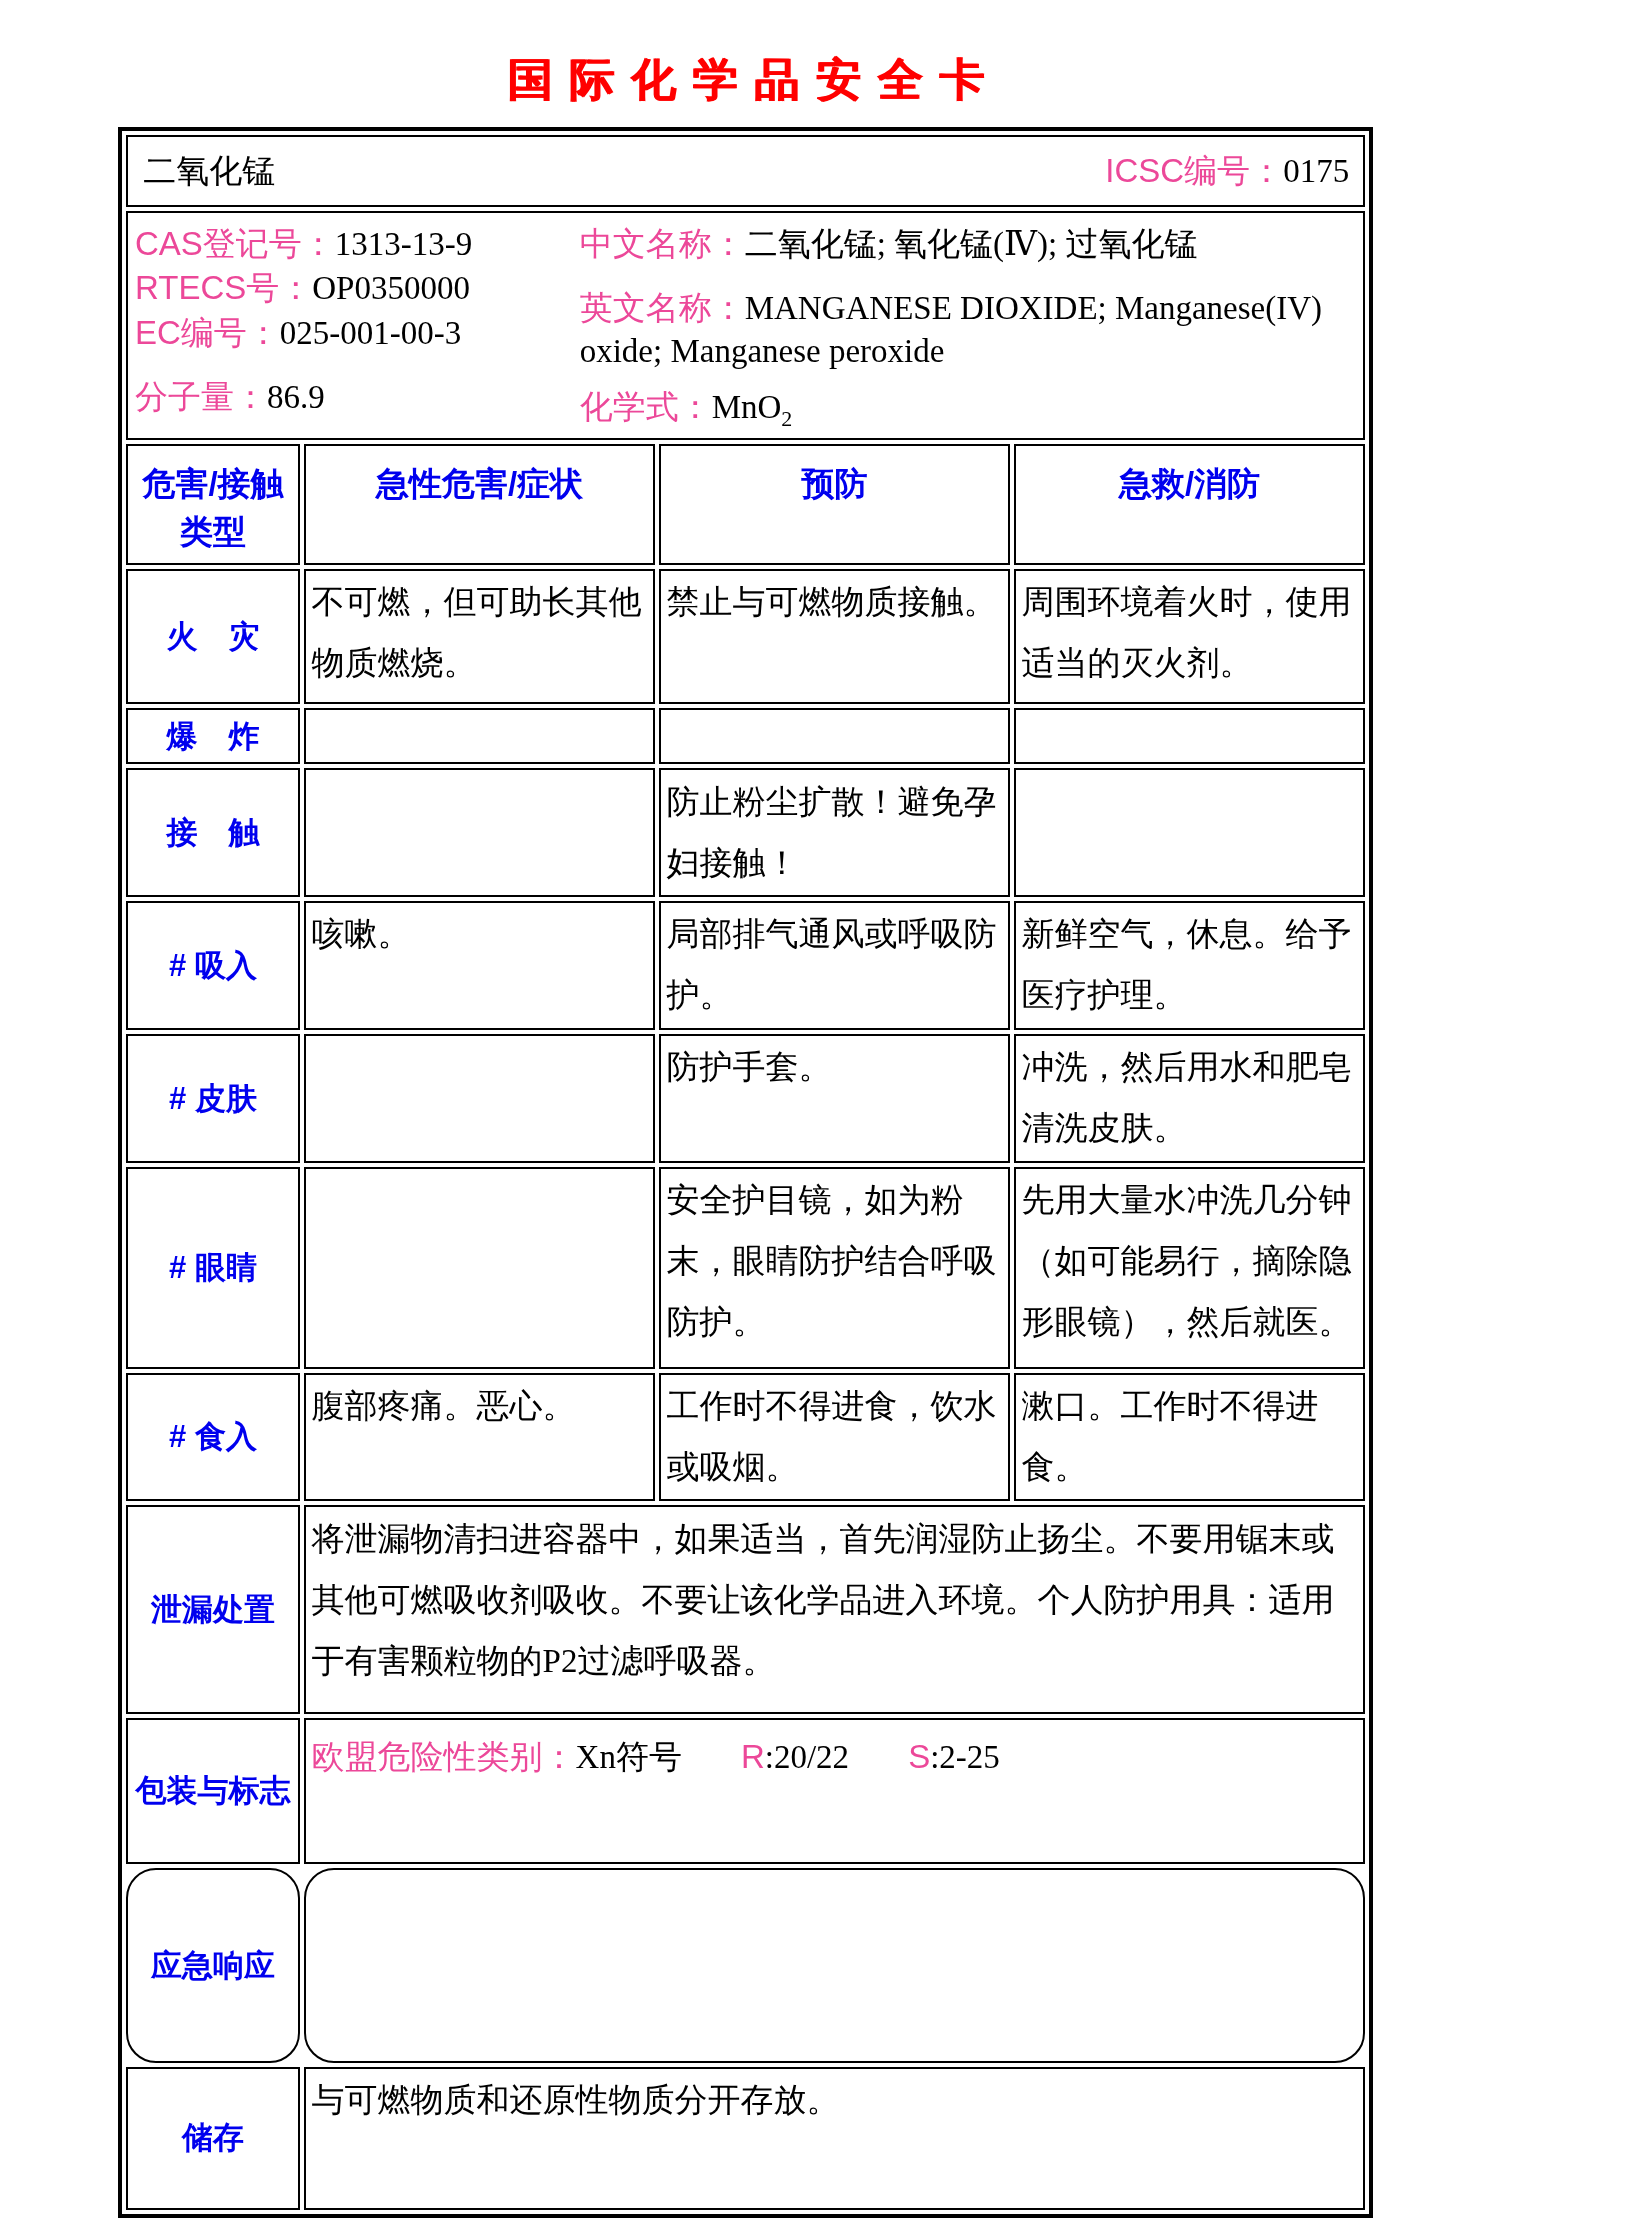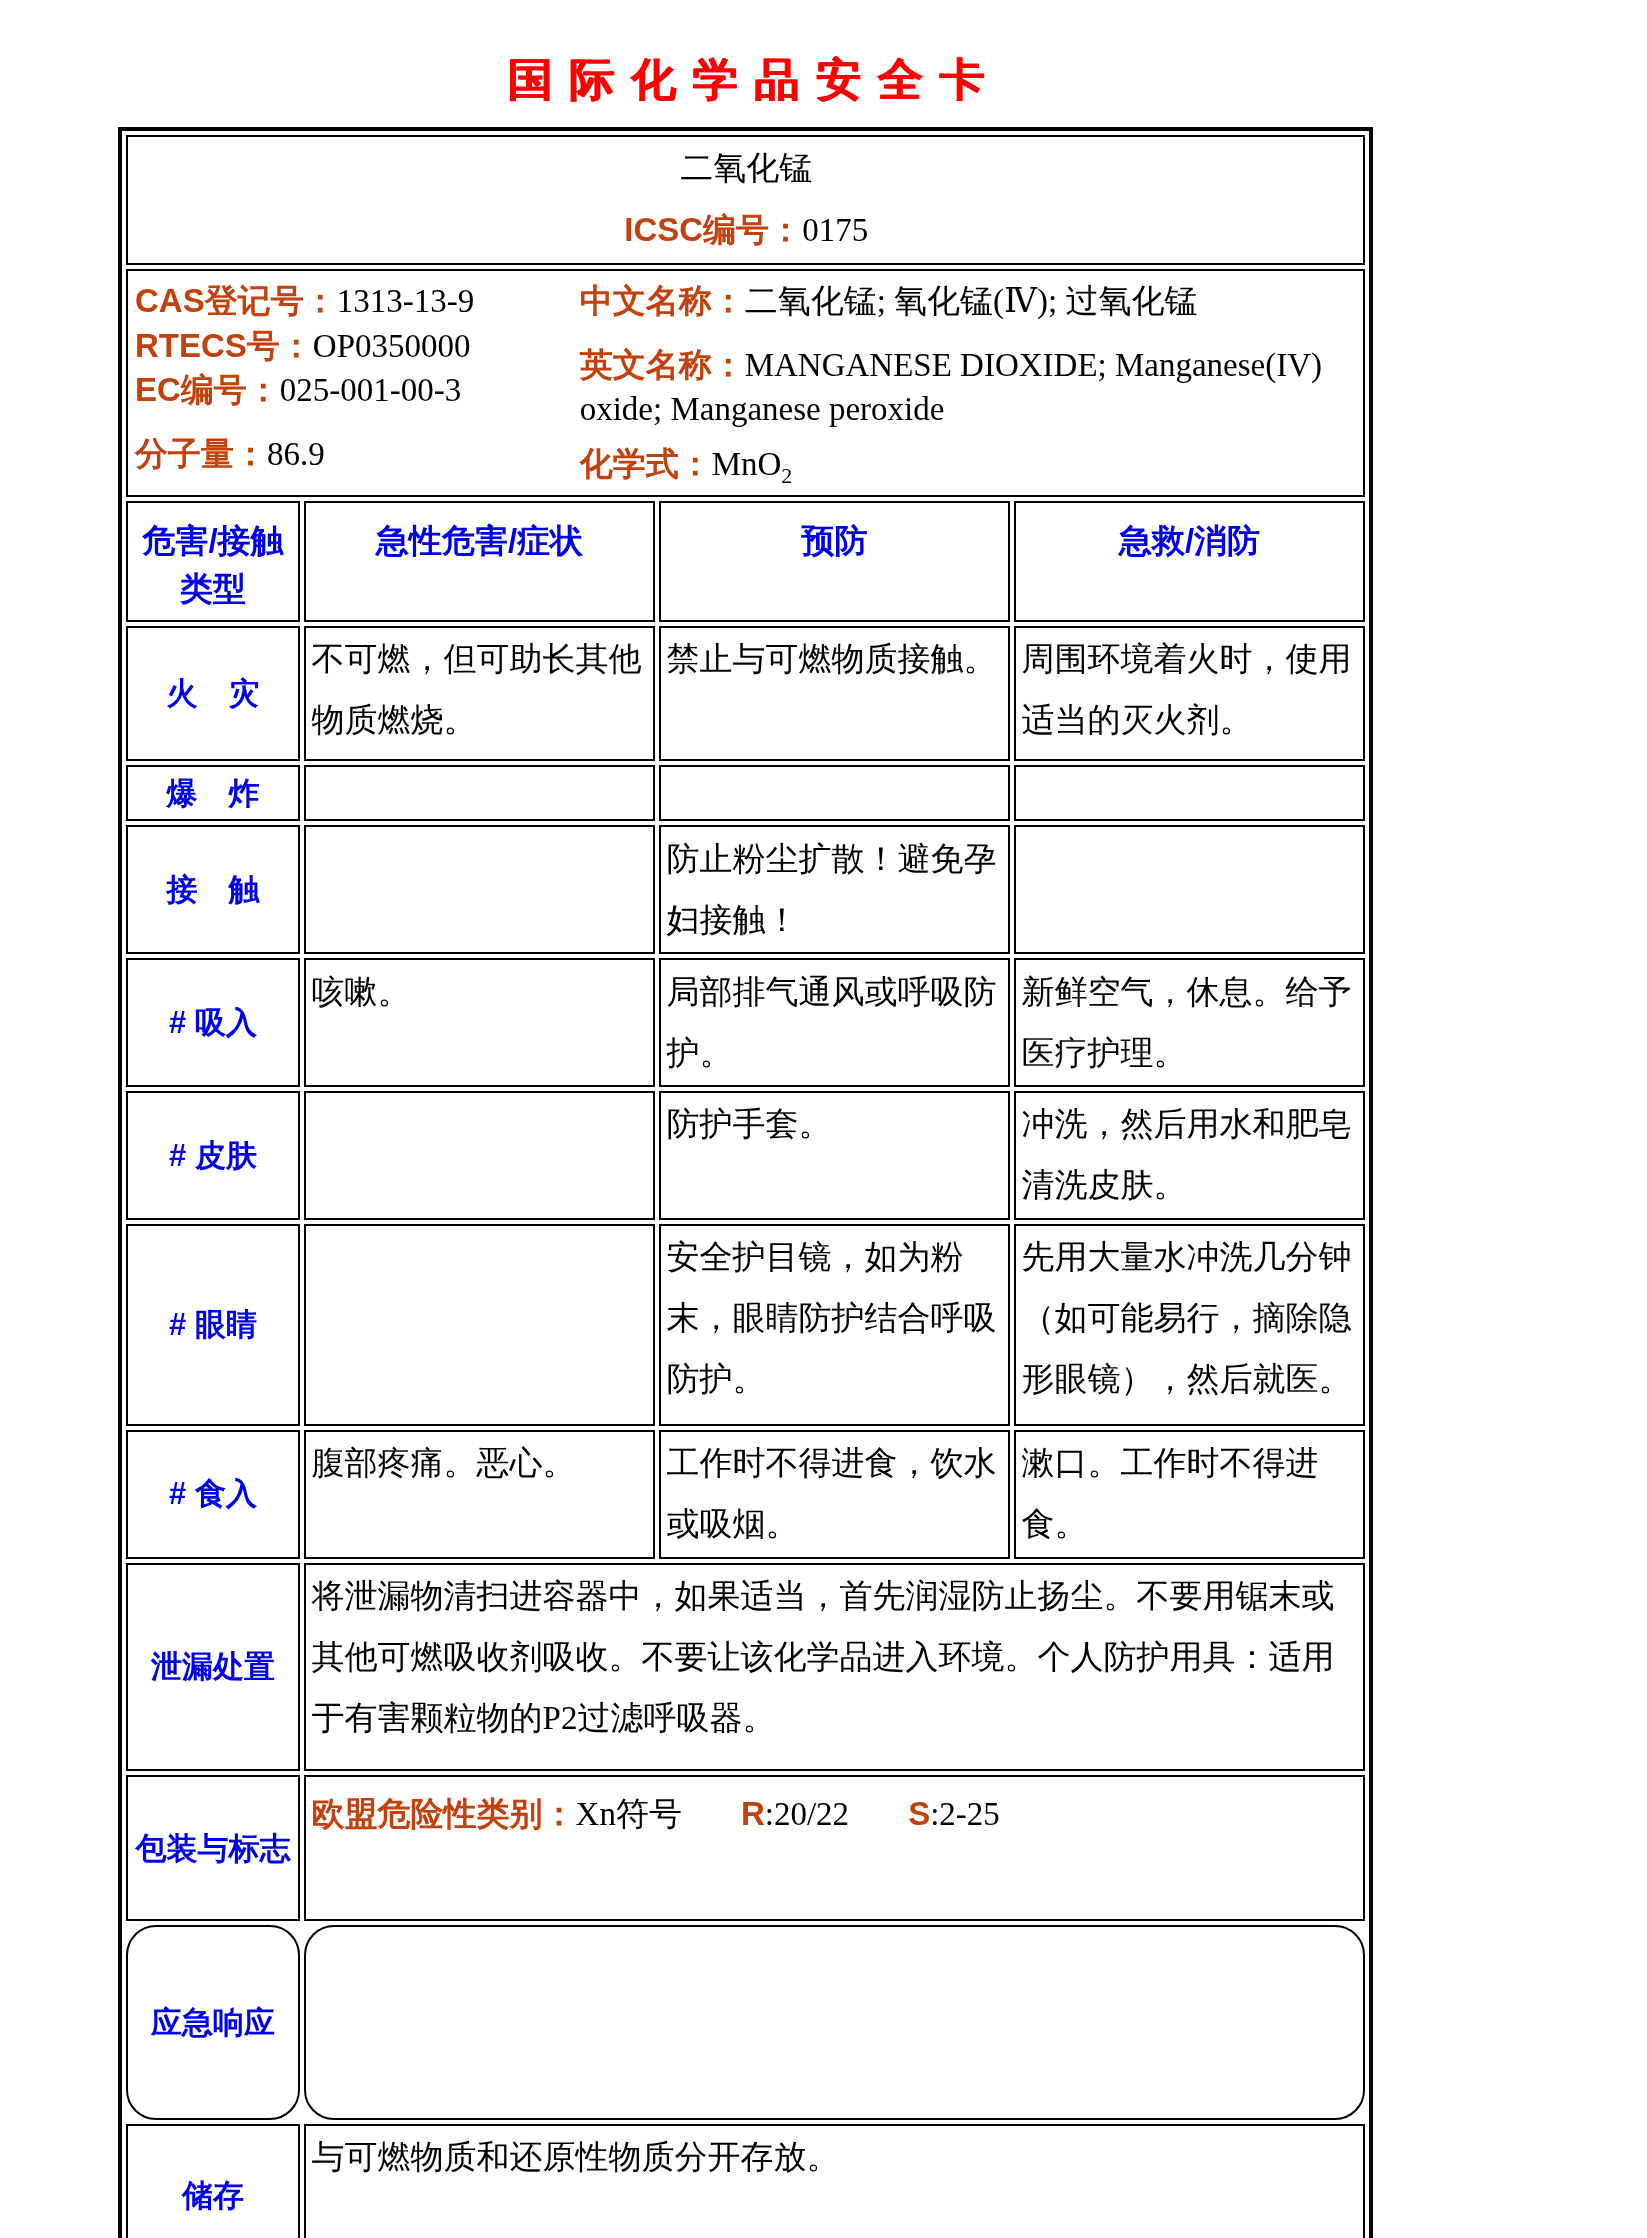--- a/index.html
+++ b/index.html
@@ -15,43 +15,43 @@
       border:4.2px solid #000;border-collapse:separate;border-spacing:4.2px;
       margin-top:9.7px;}
   td{border:2.1px solid #000;vertical-align:top;overflow:hidden;
       font-size:33px;line-height:1.85;padding:1.4px 5.6px;}
   td.label{font-family:"Liberation Sans","DejaVu Sans",sans-serif;
       font-weight:bold;font-size:31px;line-height:1.4;color:#0000ee;
       text-align:center;vertical-align:middle;padding:1.4px 1.4px;}
   td.hdr{font-family:"Liberation Sans","DejaVu Sans",sans-serif;
       font-weight:bold;font-size:33px;line-height:1.45;color:#0000ee;
       text-align:center;vertical-align:top;padding-top:14px;}
-  .blue{color:#c2410c;font-family:"Liberation Sans","DejaVu Sans",sans-serif;
-      font-weight:bold;}
+  .blue{color:#ec4899;font-family:"Liberation Sans","DejaVu Sans",sans-serif;
+      font-weight:normal;}
   
   .r-name td{height:66px;vertical-align:middle;}
   .r-id td{height:195px;}
   .r-head td{height:101px;}
   .r-fire td{height:129px;}
   .r-expl td{height:49px;}
   .r-cont td{height:118px;}
   .r-inh td{height:122px;}
   .r-skin td{height:122px;}
   .r-eye td{height:195px;}
   .r-ing td{height:122px;}
   .r-spill td{height:202px;}
   .r-pack td{height:139px;}
   .r-emer td{height:188px;border-radius:30px;}
   .r-stor td{height:136px;}
   .r-fire td.label,.r-expl td.label,.r-cont td.label,.r-inh td.label,
   .r-skin td.label,.r-eye td.label,.r-ing td.label,.r-spill td.label,
   .r-pack td.label,.r-emer td.label,.r-stor td.label{vertical-align:middle;}
   
   .name-flex{display:flex;justify-content:space-between;align-items:center;
-      padding:0 8.3px 0 9.7px;flex-direction:column;}
+      padding:0 8.3px 0 9.7px;}
   
   .id-flex{display:flex;padding:7px 1.4px 4.2px 1.4px;gap:8px;}
   .id-left{width:36%;line-height:1.32;}
   .id-right{width:64%;line-height:1.32;}
   .id-line{white-space:nowrap;}
   .mw-line{margin-top:19.5px;}
   .en-line{margin-top:19.5px;}
   .formula-line{margin-top:11px;}
   sub{font-size:22px;}
   .pack-line{padding-top:4.2px;}

